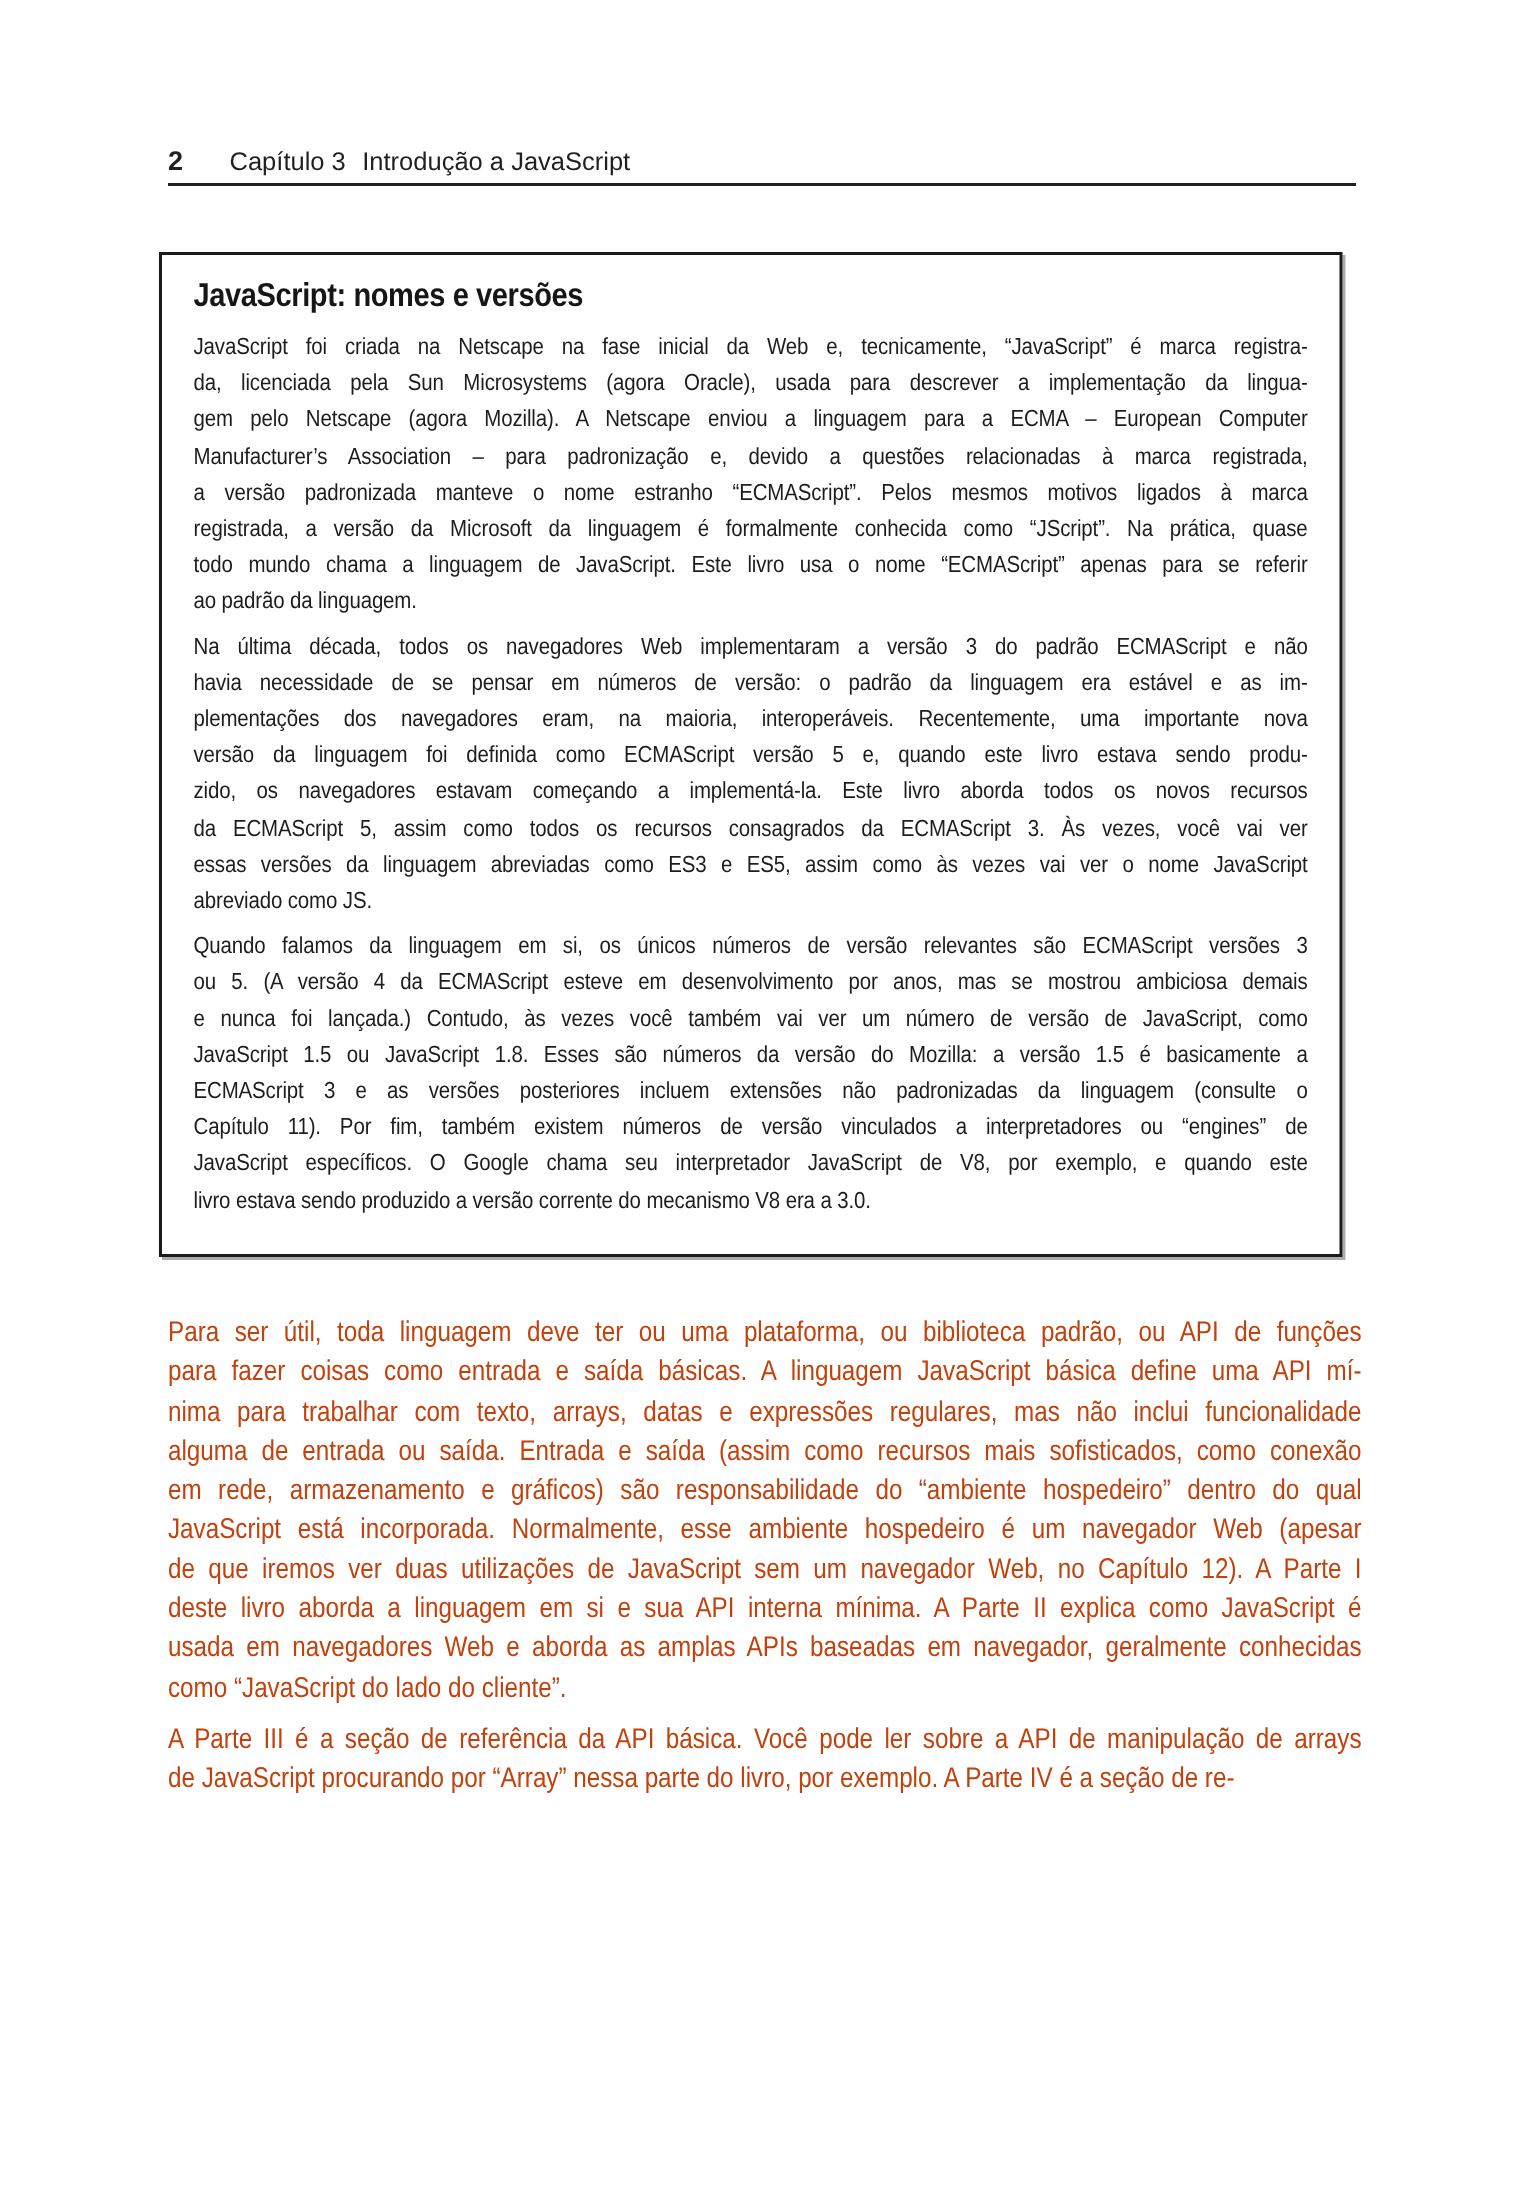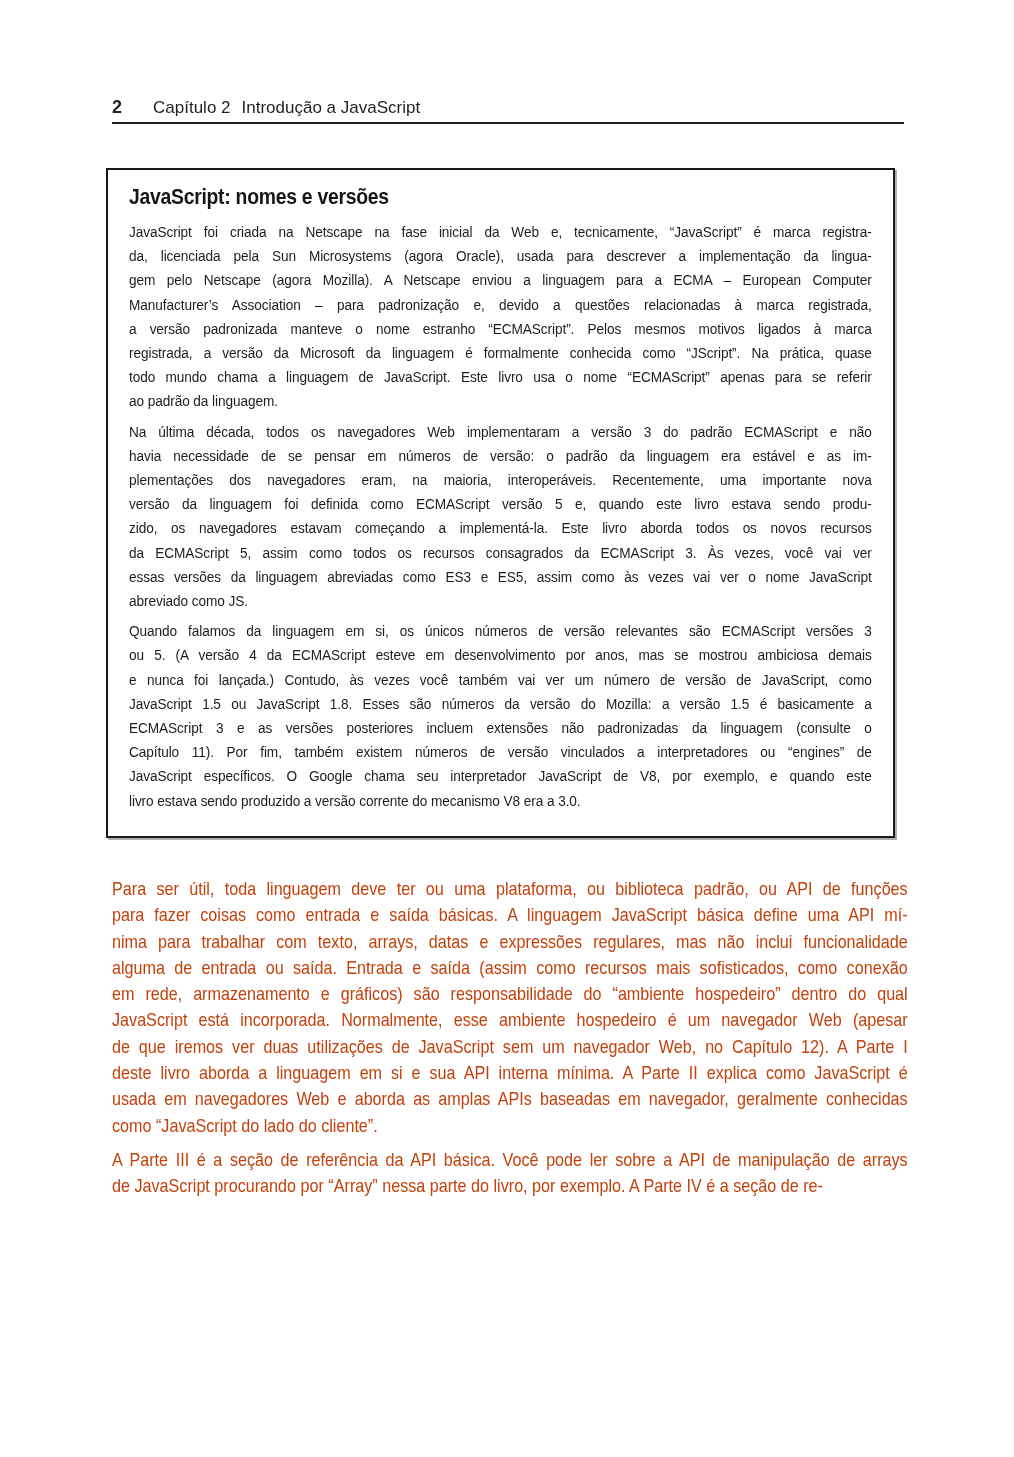--- a/index.html
+++ b/index.html
@@ -73,21 +73,21 @@
   .jline { text-align: justify; text-align-last: justify; white-space: normal; }
   .jlast { text-align-last: left; }
 </style>
 </head>
 <body>
 
 <div class="page">
 
   <div class="header-row">
     <span class="page-number">2</span>
-    <span class="chapter-label">Capítulo 2</span>
+    <span class="chapter-label">Capítulo 3</span>
     <span class="chapter-title">Introdução a JavaScript</span>
   </div>
   <div class="header-rule"></div>
 
   <div class="callout">
     <div class="condensed">
       <div class="callout-title">JavaScript: nomes e versões</div>
       <div class="box-para">
           <div class="jline">JavaScript foi criada na Netscape na fase inicial da Web e, tecnicamente, “JavaScript” é marca registra-</div>
           <div class="jline">da, licenciada pela Sun Microsystems (agora Oracle), usada para descrever a implementação da lingua-</div>

